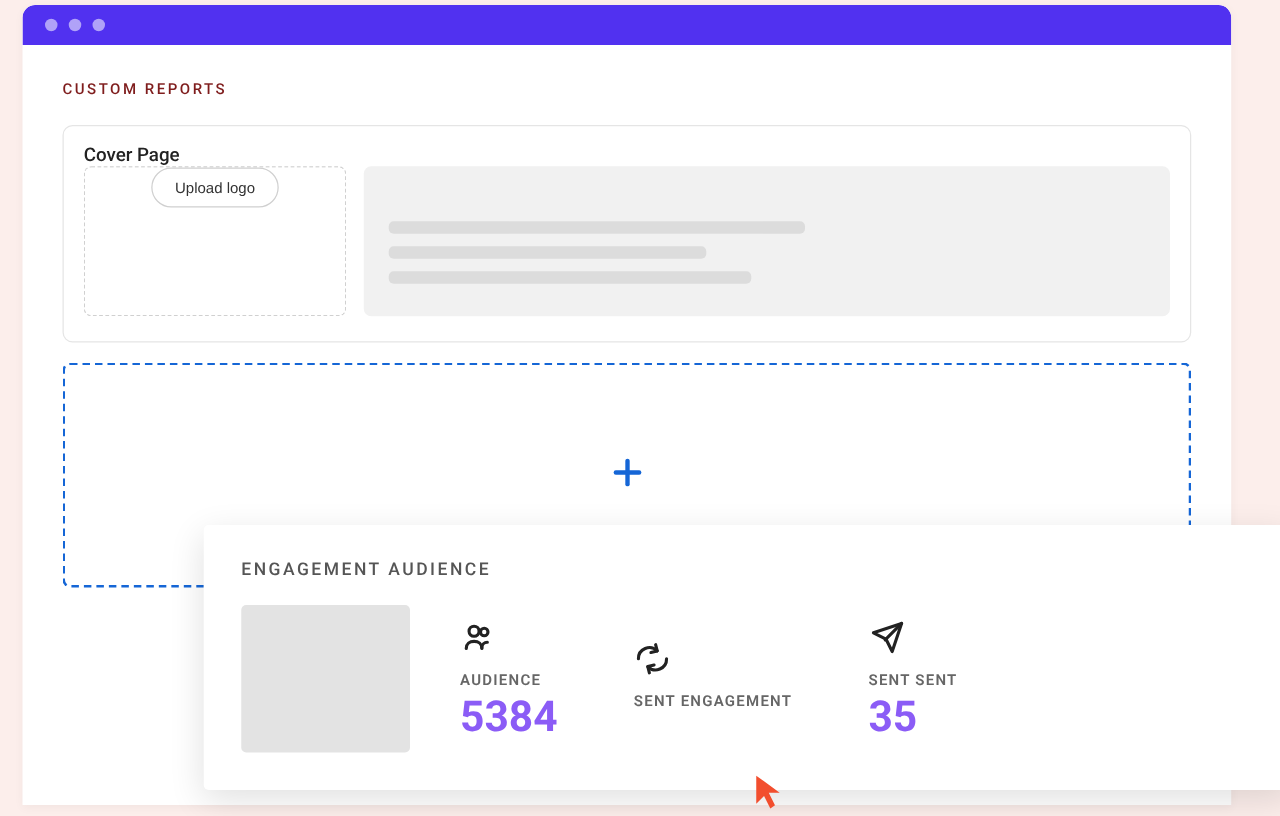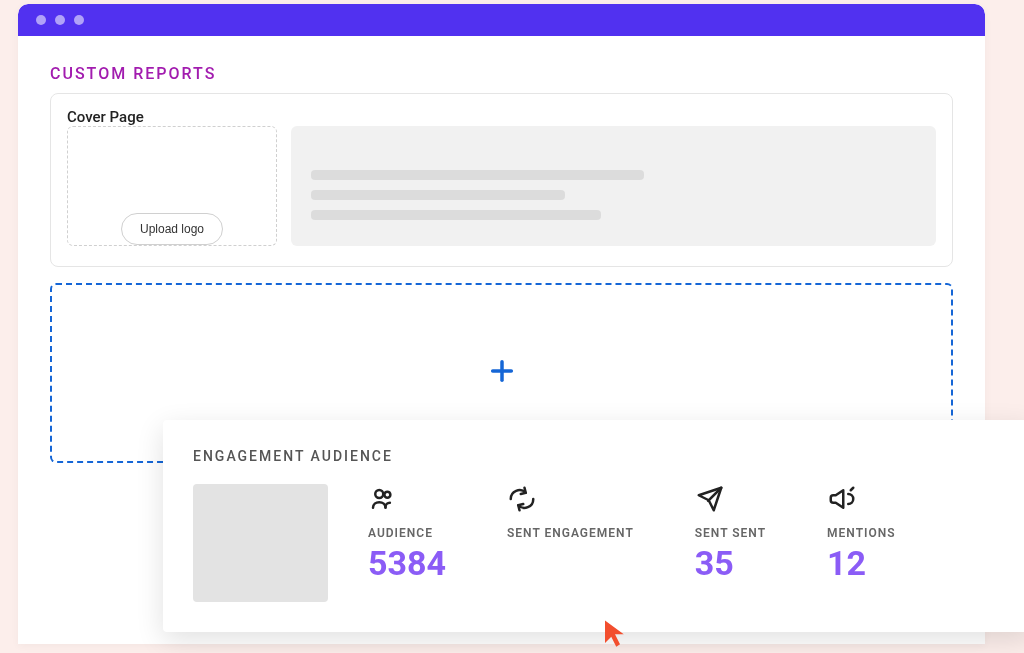--- a/index.html
+++ b/index.html
@@ -34,25 +34,25 @@
     .titlebar .dot {
       width: 10px;
       height: 10px;
       border-radius: 50%;
       background: rgba(255,255,255,0.55);
     }
     .content {
       padding: 28px 32px 0 32px;
     }
     .page-title {
-      font-size: 16px;
+      font-size: 12px;
       letter-spacing: 2px;
-      color: #a21caf;
-      font-weight: 500;
-      margin-bottom: 10px;
+      color: #7f1d1d;
+      font-weight: 500;
+      margin-bottom: 22px;
     }
     .card {
       border: 1px solid #e5e5e5;
       border-radius: 8px;
       padding: 14px 16px 20px 16px;
       background: #fff;
     }
     .card-title {
       font-size: 15px;
       color: #222;
@@ -62,21 +62,21 @@
     .cover-row {
       display: flex;
       gap: 14px;
     }
     .upload-box {
       width: 210px;
       height: 120px;
       border: 1px dashed #d0d0d0;
       border-radius: 6px;
       display: flex;
-      align-items: flex-end;
+      align-items: flex-start;
       justify-content: center;
     }
     .upload-btn {
       border: 1px solid #d0d0d0;
       background: #fff;
       border-radius: 18px;
       padding: 8px 18px;
       font-size: 12px;
       color: #333;
       cursor: pointer;
@@ -124,21 +124,21 @@
     }
     .overview-title {
       font-size: 14px;
       letter-spacing: 2px;
       color: #555;
       font-weight: 500;
       margin-bottom: 20px;
     }
     .metrics-row {
       display: flex;
-      align-items: flex-start;
+      align-items: center;
     }
     .thumb-box {
       width: 135px;
       height: 118px;
       background: #e3e3e3;
       border-radius: 4px;
       margin-right: 40px;
       flex-shrink: 0;
     }
     .metric {
@@ -256,31 +256,20 @@
           <line x1="21" y1="3" x2="10.5" y2="13.5"></line>
           <polygon points="21 3 15 21 11 13 3 9 21 3"></polygon>
         </svg>
       </span>
       <div class="metric-label">SENT SENT</div>
       <div class="metric-value">35</div>
     </div>
 
     <div class="divider"></div>
 
-    <div class="metric">
-      <span class="icon">
-        <svg width="30" height="30" viewBox="0 0 24 24" fill="none" stroke="#222" stroke-width="2" stroke-linecap="round" stroke-linejoin="round">
-          <path d="M3 11v2a2 2 0 0 0 2 2h2l6 4V5l-6 4H5a2 2 0 0 0-2 2z"></path>
-          <path d="M17 8a4 4 0 0 1 0 8"></path>
-          <line x1="19" y1="5" x2="21" y2="3"></line>
-        </svg>
-      </span>
-      <div class="metric-label">MENTIONS</div>
-      <div class="metric-value">12</div>
-    </div>
   </div>
 </div>
 
 <div class="cursor">
   <svg width="26" height="30" viewBox="0 0 20 24">
     <path d="M2 2 L2 20 L7 15 L11 23 L14 21 L10 13 L17 13 Z" fill="#f24e2e"></path>
   </svg>
 </div>
 
 </body></html>

